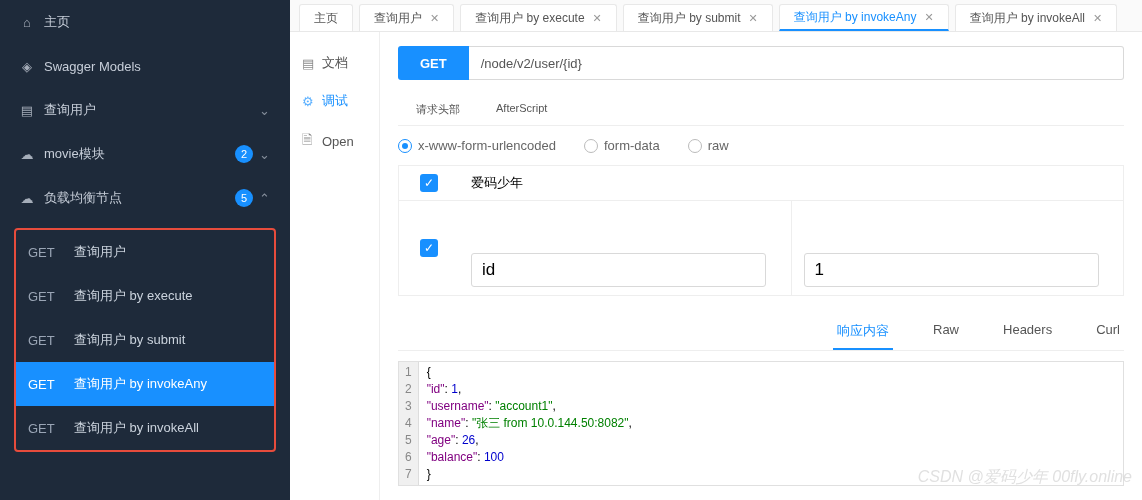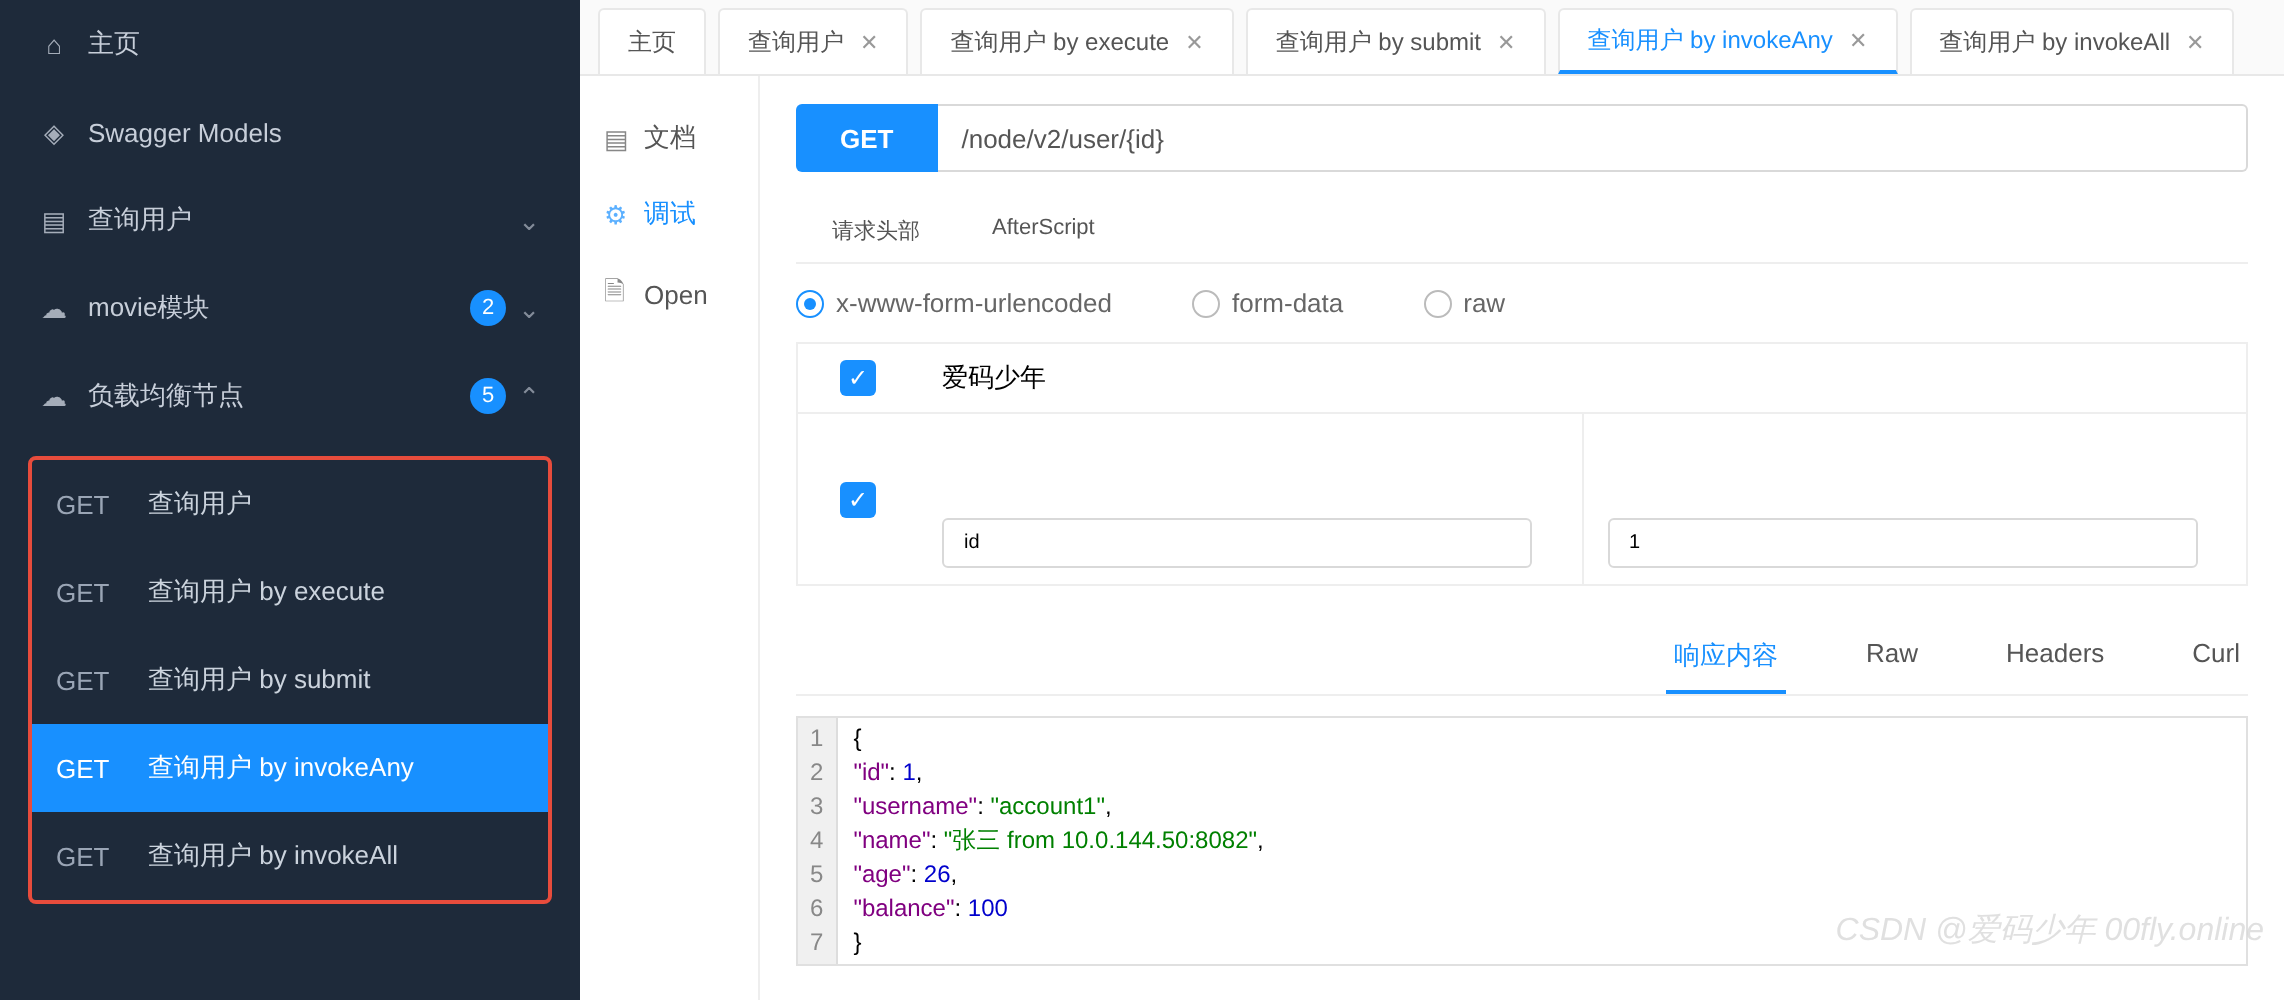--- a/index.html
+++ b/index.html
@@ -35,49 +35,49 @@
 
 .panel { flex: 1; padding: 14px 18px; overflow: auto; }
 .url-row { display: flex; margin-bottom: 14px; }
 .method-btn { background: #1890ff; color: #fff; padding: 0 22px; height: 34px; display: flex; align-items: center; border-radius: 3px 0 0 3px; font-weight: 600; }
 .url-box { flex: 1; border: 1px solid #d9d9d9; border-left: none; height: 34px; display: flex; align-items: center; padding: 12px 12px; color: #555; border-radius: 0 3px 3px 0; }
 
 .ptabs { display: flex; border-bottom: 1px solid #eee; margin-bottom: 12px; }
 .ptab { padding: 8px 18px; font-size: 11px; color: #555; cursor: pointer; }
 .ptab.active { color: #1890ff; border-bottom: 2px solid #1890ff; }
 
-.radios { display: flex; gap: 40px; margin-bottom: 12px; align-items: center; }
+.radios { display: flex; gap: 28px; margin-bottom: 12px; align-items: center; }
 .radio { display: flex; align-items: center; gap: 6px; color: #666; cursor: pointer; }
 .radio .circ { width: 14px; height: 14px; border: 1px solid #bbb; border-radius: 50%; display: flex; align-items: center; justify-content: center; }
 .radio.checked .circ { border-color: #1890ff; }
 .radio.checked .circ::after { content: ''; width: 6px; height: 6px; background: #1890ff; border-radius: 50%; }
 
 .ptable { width: 100%; }
 .prow { display: flex; align-items: center; border: 1px solid #eee; border-bottom: none; }
 .prow:last-child { border-bottom: 1px solid #eee; }
 .pcell { padding: 8px 12px; }
 .cb-cell { width: 60px; display: flex; justify-content: center; }
 .name-cell { flex: 1; }
 .val-cell { flex: 1; border-left: 1px solid #eee; }
 .chk { width: 18px; height: 18px; background: #1890ff; border-radius: 3px; display: flex; align-items: center; justify-content: center; color: #fff; font-size: 12px; cursor: pointer; }
-.pinput { width: 96%; border: 1px solid #d9d9d9; padding: 6px 10px; border-radius: 3px; font-size: 10px; margin-top: 44px; }
+.pinput { width: 96%; border: 1px solid #d9d9d9; padding: 6px 10px; border-radius: 3px; font-size: 17px; margin-top: 44px; }
 
 .rtabs { display: flex; gap: 36px; margin: 18px 0 10px 0; border-bottom: 1px solid #eee; justify-content: flex-end; }
 .rtab { padding: 8px 4px; font-size: 13px; color: #555; cursor: pointer; }
 .rtab.active { color: #1890ff; border-bottom: 2px solid #1890ff; }
 
 .code { border: 1px solid #e0e0e0; font-family: Consolas, monospace; font-size: 12px; display: flex; }
 .gutter { background: #f0f0f0; color: #888; text-align: right; padding: 2px 6px; border-right: 1px solid #ddd; }
 .gutter div { line-height: 17px; }
 .codebody { padding: 2px 8px; line-height: 17px; }
 .k { color: #800080; }
 .s { color: #008000; }
 .n { color: #0000cc; }
 
-.watermark { position: absolute; right: 10px; bottom: 24px; color: #ccc; font-size: 16px; font-style: italic; opacity: .6; pointer-events: none; }
+.watermark { position: absolute; right: 10px; bottom: 12px; color: #ccc; font-size: 16px; font-style: italic; opacity: .6; pointer-events: none; }
 </style>
 </head>
 <body>
 
 <div class="sidebar">
   <div class="side-item">
     <span class="ic">⌂</span>
     <span class="lbl">主页</span>
   </div>
   <div class="side-item">

